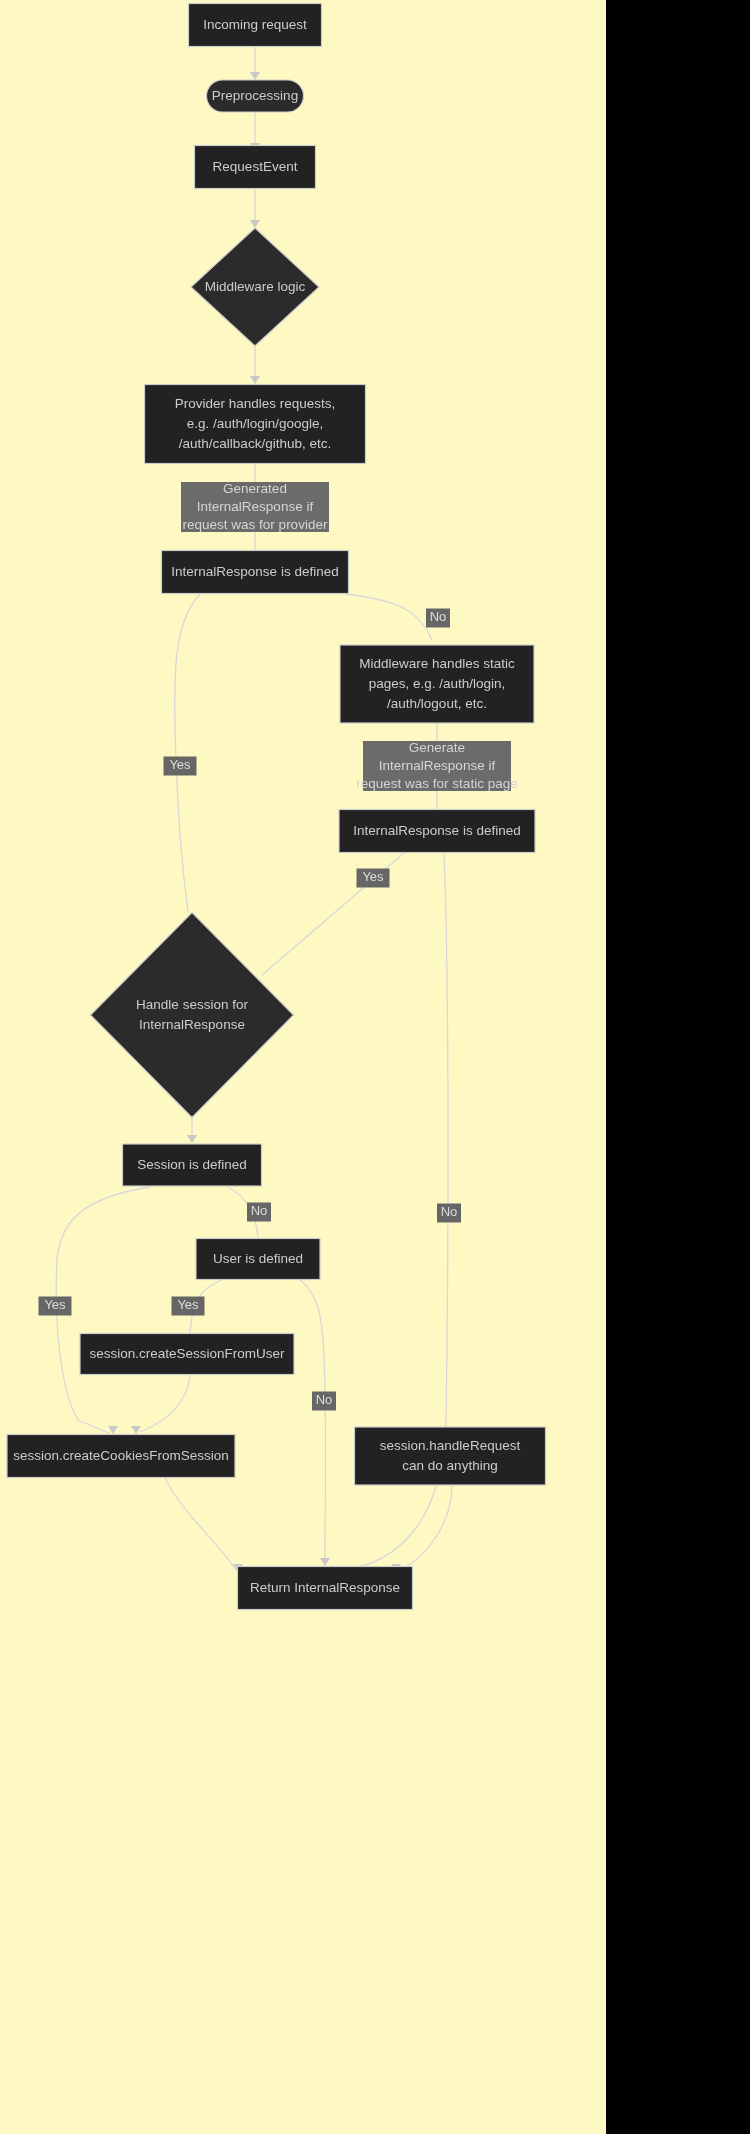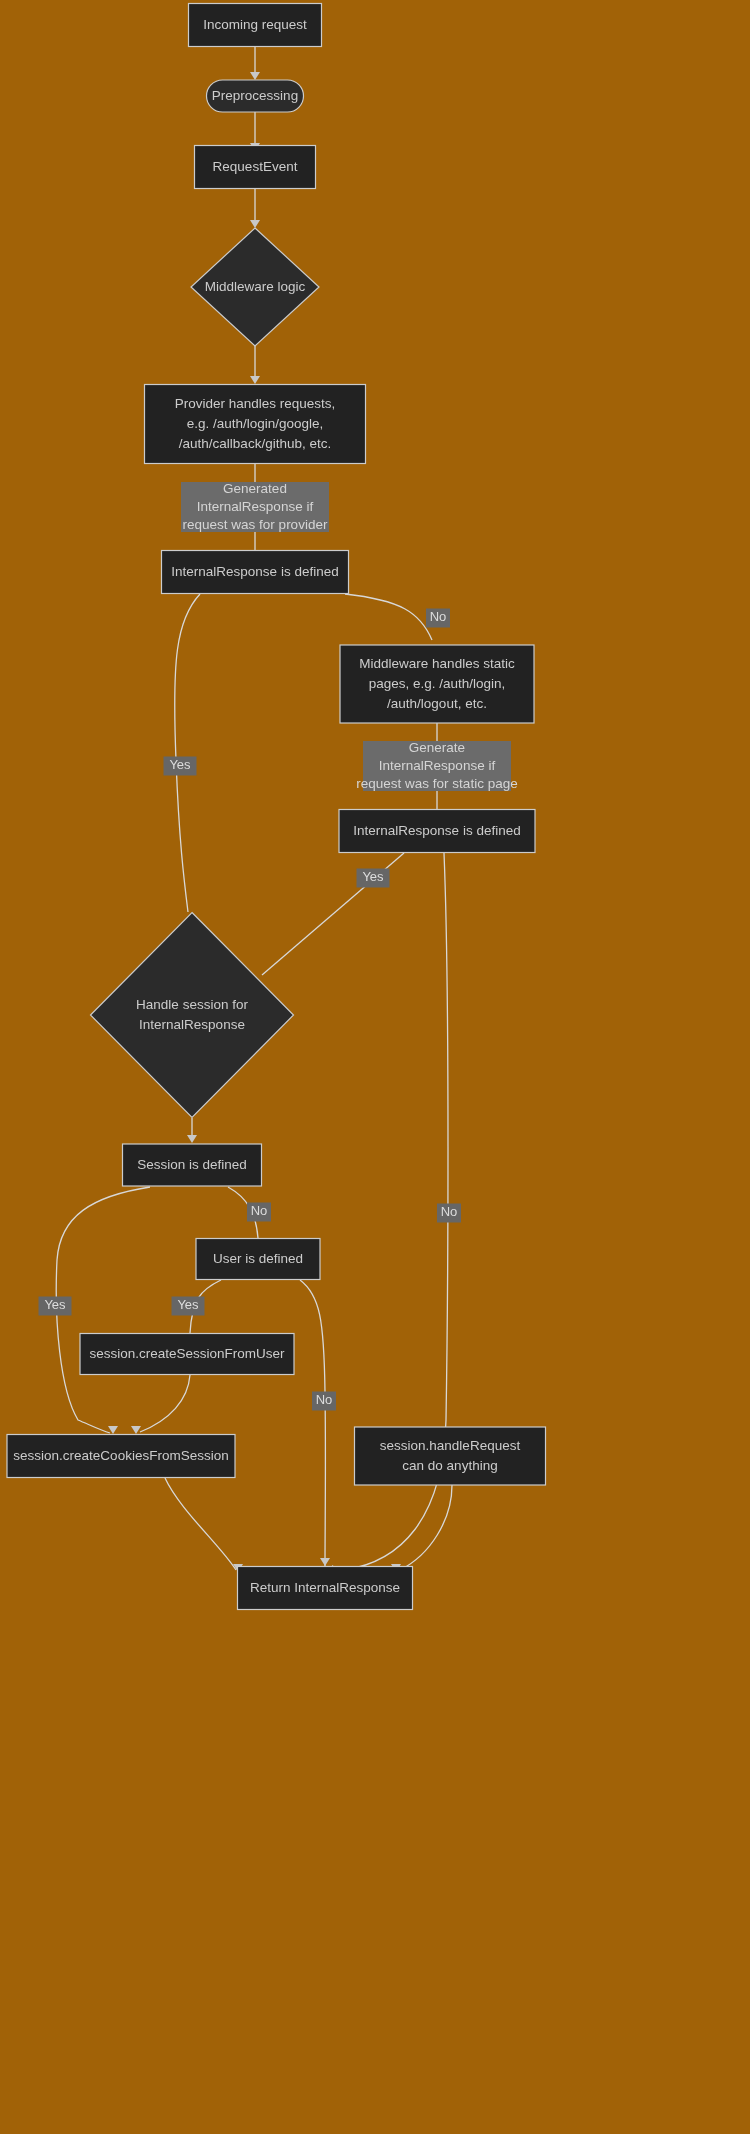--- a/index.html
+++ b/index.html
@@ -8,23 +8,23 @@
     background: #000000;
   }
   body {
     width: 750px;
     height: 2134px;
     font-family: "Liberation Sans", sans-serif;
     overflow: hidden;
   }
   #flowchart-root {
     position: relative;
-    width: 750px;
+    width: 606px;
     height: 2134px;
-    background: #a16207;
+    background: #fef9c3;
   }
   svg.chart {
     position: absolute;
     top: 0;
     left: 0;
     width: 750px;
     height: 2134px;
     display: block;
   }
   .node-rect {

